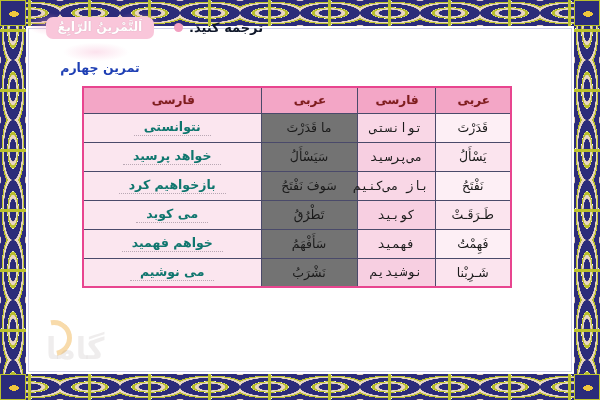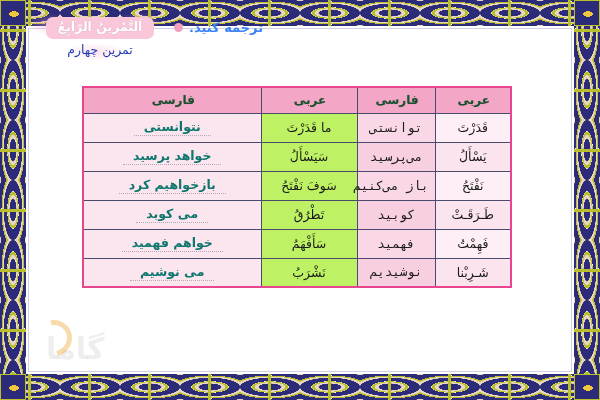--- a/index.html
+++ b/index.html
@@ -131,44 +131,44 @@
     padding: 2px 12px 3px;
     color: #ffffff;
     font-size: 12.5px;
     font-weight: bold;
     line-height: 1.35;
     white-space: nowrap;
     text-shadow: 0 0 1px rgba(120,60,90,.35);
   }
   #title-sub {
     position: relative;
-    margin-top: 3px;
+    margin-top: 21px;
     color: #1e3fb4;
     font-size: 12.5px;
-    font-weight: normal;
+    font-weight: bold;
     white-space: nowrap;
   }
 
   #instruction-row {
     display: flex;
     flex-direction: row-reverse;
     align-items: center;
     gap: 6px;
     margin-top: 4px;
     flex: 0 0 auto;
   }
   #instruction-bullet {
     width: 9px;
     height: 9px;
     border-radius: 50%;
     background: #f29fc0;
     flex: 0 0 auto;
   }
   #instruction-text {
-    color: #3b82f6;
+    color: #0f172a;
     font-size: 13px;
     font-weight: bold;
     white-space: nowrap;
   }
 
   
   #table-wrap {
     position: absolute;
     top: 86px;
     right: 88px;
@@ -187,40 +187,40 @@
     height: 29px;
     padding: 0 6px;
     font-size: 12.5px;
     text-align: center;
     vertical-align: middle;
     box-sizing: border-box;
     white-space: nowrap;
   }
   #exercise-table thead th {
     background: #f3a6c6;
-    color: #14532d;
+    color: #7f1d1d;
     font-weight: bold;
     font-size: 12px;
     height: 26px;
     text-shadow: 0 0 1px rgba(150,60,100,.35);
     padding-left: 8px;
   }
   
   .col-ar1 { width: 76px; }
   .col-fa1 { width: 78px; }
   .col-ar2 { width: 96px; }
   .col-fa2 { width: 178px; }
 
   #exercise-table tbody td { background: #fdeff5; color: #1a1a1a; }
   
   #exercise-table tbody tr:nth-child(odd)  td.c-ar1 { background: #fdeff5; }
   #exercise-table tbody tr:nth-child(even) td.c-ar1 { background: #fbe4ee; }
   #exercise-table tbody td.c-fa1 { background: #f9d7e6; font-family: Liberation Mono, monospace; }
   #exercise-table tbody tr:nth-child(even) td.c-fa1 { background: #f7cfe1; }
-  #exercise-table tbody td.c-ar2 { background: #bef264; }
+  #exercise-table tbody td.c-ar2 { background: #737373; }
   #exercise-table tbody td.c-fa2 { background: #fbe6ef; }
 
   .answer {
     color: #0f766e;
     font-weight: bold;
     font-size: 12.5px;
     border-bottom: 1px dotted #b9a8b4;
     padding: 0 10px 1px;
     display: inline-block;
   }

